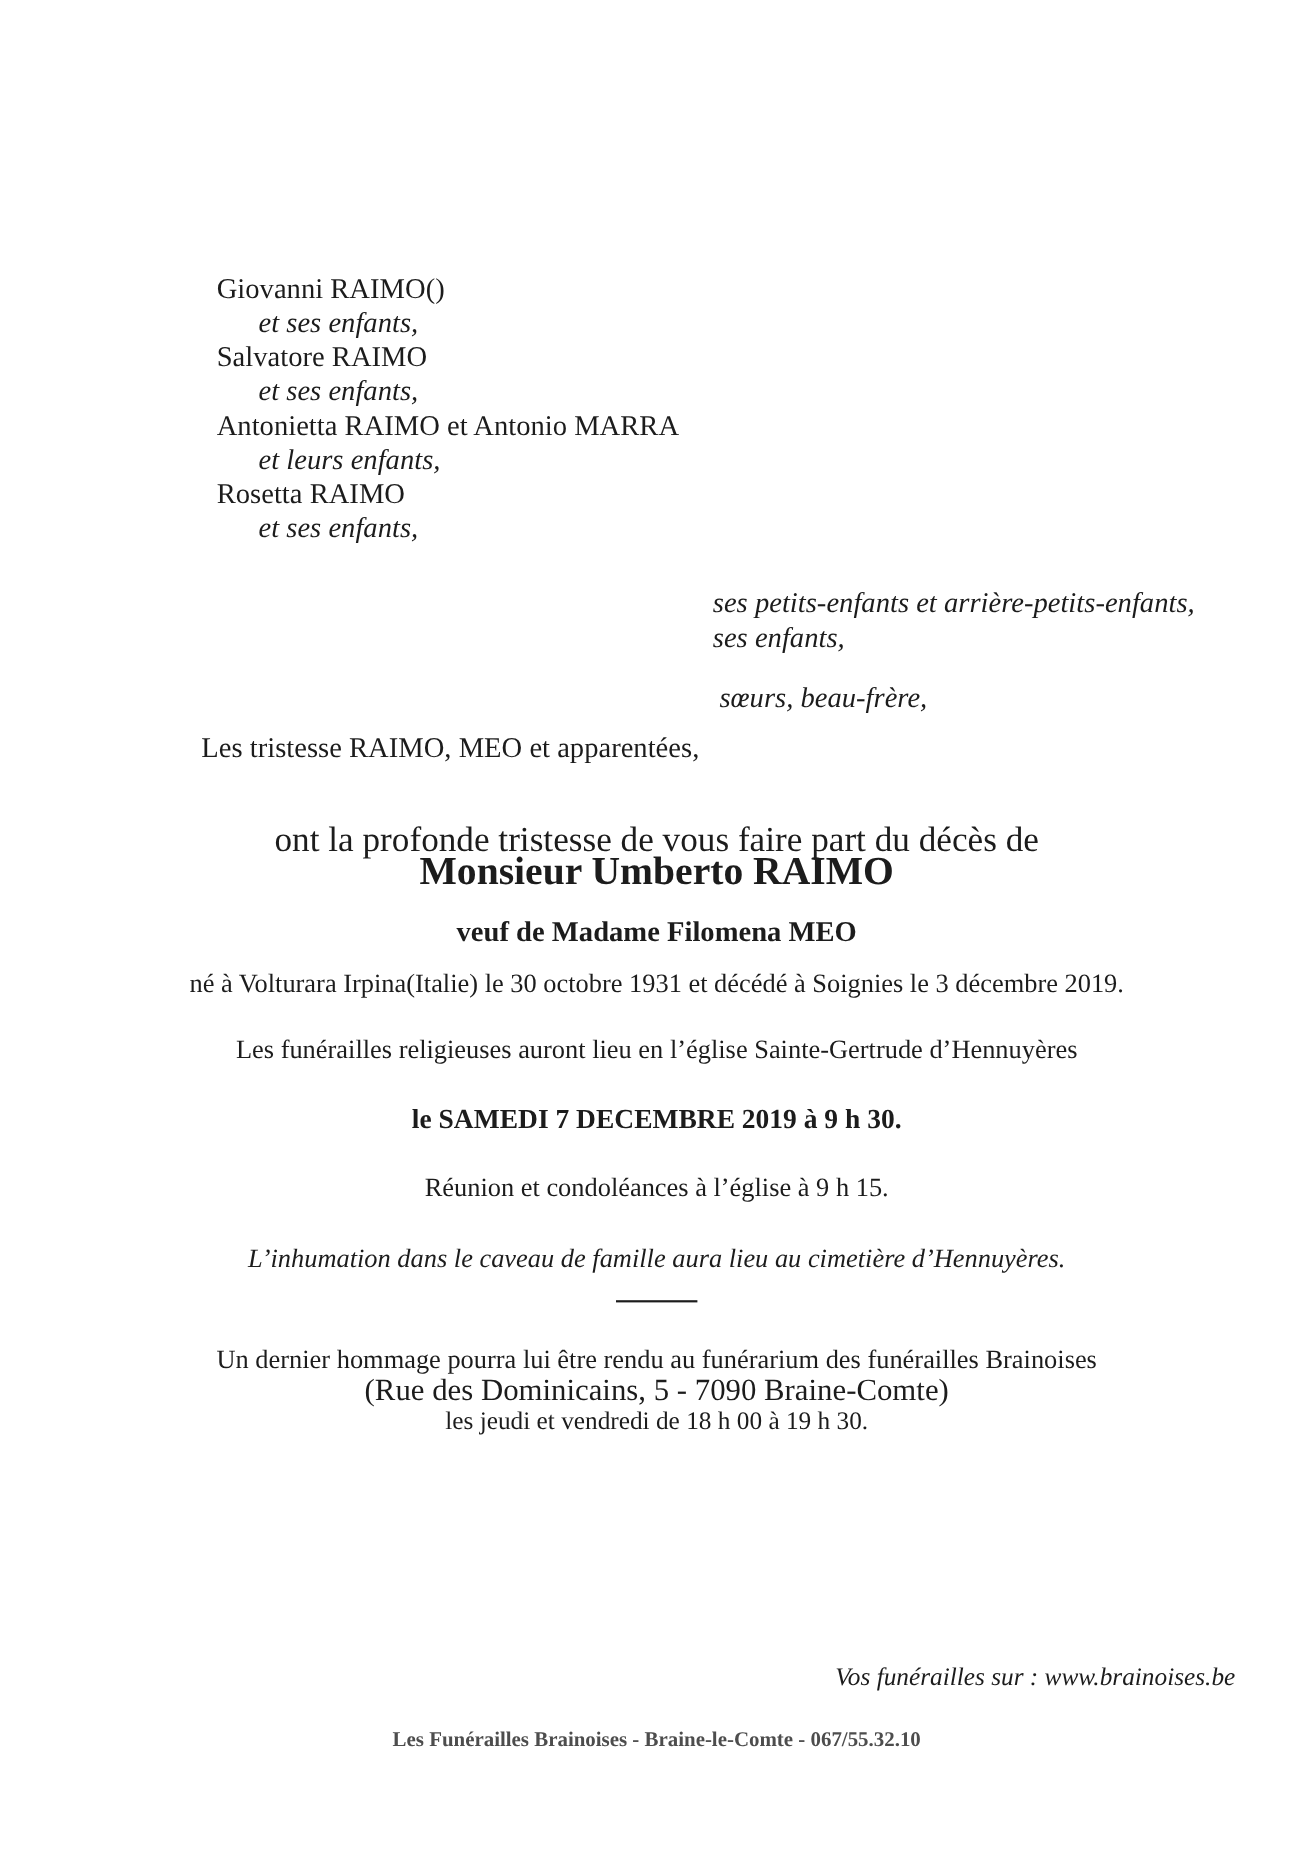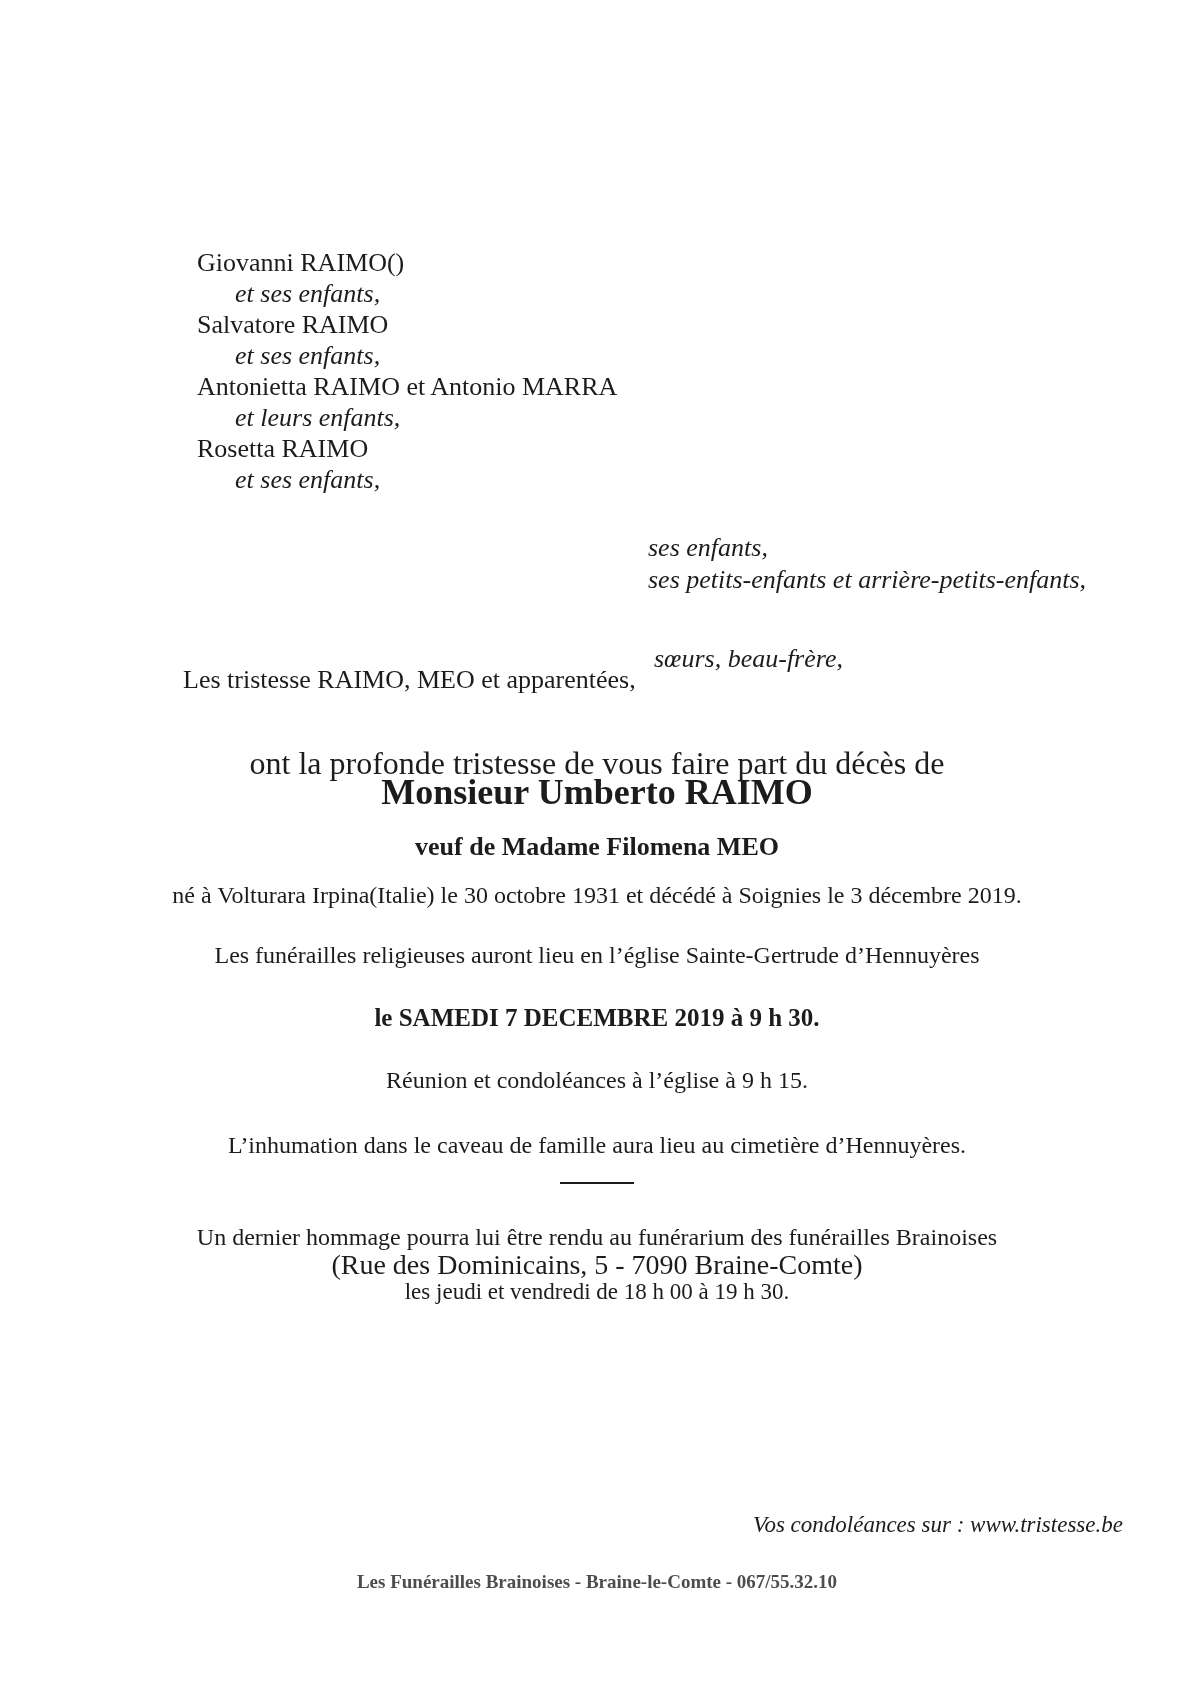--- a/index.html
+++ b/index.html
@@ -17,31 +17,31 @@
 
   
   .mourners-left { position: absolute; left: 197px; top: 247px; font-size: 26px; }
   .mourners-left .row { line-height: 31px; }
   .mourners-left .kin { font-style: italic; padding-left: 38px; }
 
   
   .mourners-center { position: absolute; left: 648px; top: 532px; font-size: 26px; font-style: italic; }
   .mourners-center .row { line-height: 32px; }
 
-  .relatives { left: 654px; top: 620px; font-size: 26px; font-style: italic; line-height: 30px; margin-top: 24px; }
+  .relatives { left: 654px; top: 620px; font-size: 26px; font-style: italic; line-height: 30px; }
   .families  { left: 183px; top: 665px; font-size: 26px; line-height: 30px; }
 
   .intro      { top: 727px; font-size: 32px; line-height: 32px; margin-top: 20px; }
   .title-name { top: 770px; font-size: 36px; font-weight: bold; line-height: 44px; }
   .relation   { top: 830px; font-size: 26px; font-weight: bold; line-height: 34px; }
   .life-dates { top: 878px; font-size: 24px; line-height: 34px; }
   .ceremony-location { top: 938px; font-size: 24px; line-height: 34px; }
   .ceremony-datetime { top: 1001px; font-size: 25px; font-weight: bold; line-height: 34px; }
   .gathering  { top: 1063px; font-size: 24px; line-height: 34px; }
-  .burial     { top: 1128px; font-size: 24px; line-height: 34px; }
+  .burial     { top: 1128px; font-size: 24px; font-style: italic; line-height: 34px; }
 
   .separator {
     position: absolute;
     top: 1182px;
     left: 50%;
     width: 74px;
     margin-left: -37px;
     border-top: 2px solid #1c1c1c;
   }
 
@@ -74,22 +74,22 @@
     <div class="row kin">et ses enfants,</div>
     <div class="row name">Salvatore RAIMO</div>
     <div class="row kin">et ses enfants,</div>
     <div class="row name">Antonietta RAIMO et Antonio MARRA</div>
     <div class="row kin">et leurs enfants,</div>
     <div class="row name">Rosetta RAIMO</div>
     <div class="row kin">et ses enfants,</div>
   </div>
 
   <div class="mourners-center">
+    <div class="row">ses petits-enfants et arrière-petits-enfants,</div>
     <div class="row">ses enfants,</div>
-    <div class="row">ses petits-enfants et arrière-petits-enfants,</div>
   </div>
 
   <div class="line relatives">sœurs, beau-frère,</div>
   <div class="line families">Les tristesse RAIMO, MEO et apparentées,</div>
 
   <div class="line centered intro">ont la profonde tristesse de vous faire part du décès de</div>
   <div class="line centered relation">veuf de Madame Filomena MEO</div>
   <div class="line centered title-name">Monsieur Umberto RAIMO</div>
   <div class="line centered life-dates">né à Volturara Irpina(Italie) le 30 octobre 1931 et décédé à Soignies le 3 décembre 2019.</div>
 
@@ -97,16 +97,16 @@
   <div class="line centered ceremony-datetime">le SAMEDI 7 DECEMBRE 2019 à 9 h 30.</div>
   <div class="line centered gathering">Réunion et condoléances à l’église à 9 h 15.</div>
   <div class="line centered burial">L’inhumation dans le caveau de famille aura lieu au cimetière d’Hennuyères.</div>
 
   <div class="separator"></div>
 
   <div class="line centered tribute-1">Un dernier hommage pourra lui être rendu au funérarium des funérailles Brainoises</div>
   <div class="line centered tribute-2">(Rue des Dominicains, 5 - 7090 Braine-Comte)</div>
   <div class="line centered tribute-3">les jeudi et vendredi de 18 h 00 à 19 h 30.</div>
 
-  <div class="line condolences">Vos condoléances sur : www.tristesse.be</div>
+  <div class="line condolences">Vos funérailles sur : www.brainoises.be</div>
   <div class="line centered footer">Les Funérailles Brainoises - Braine-le-Comte - 067/55.32.10</div>
 
 </div>
 
 </body></html>

